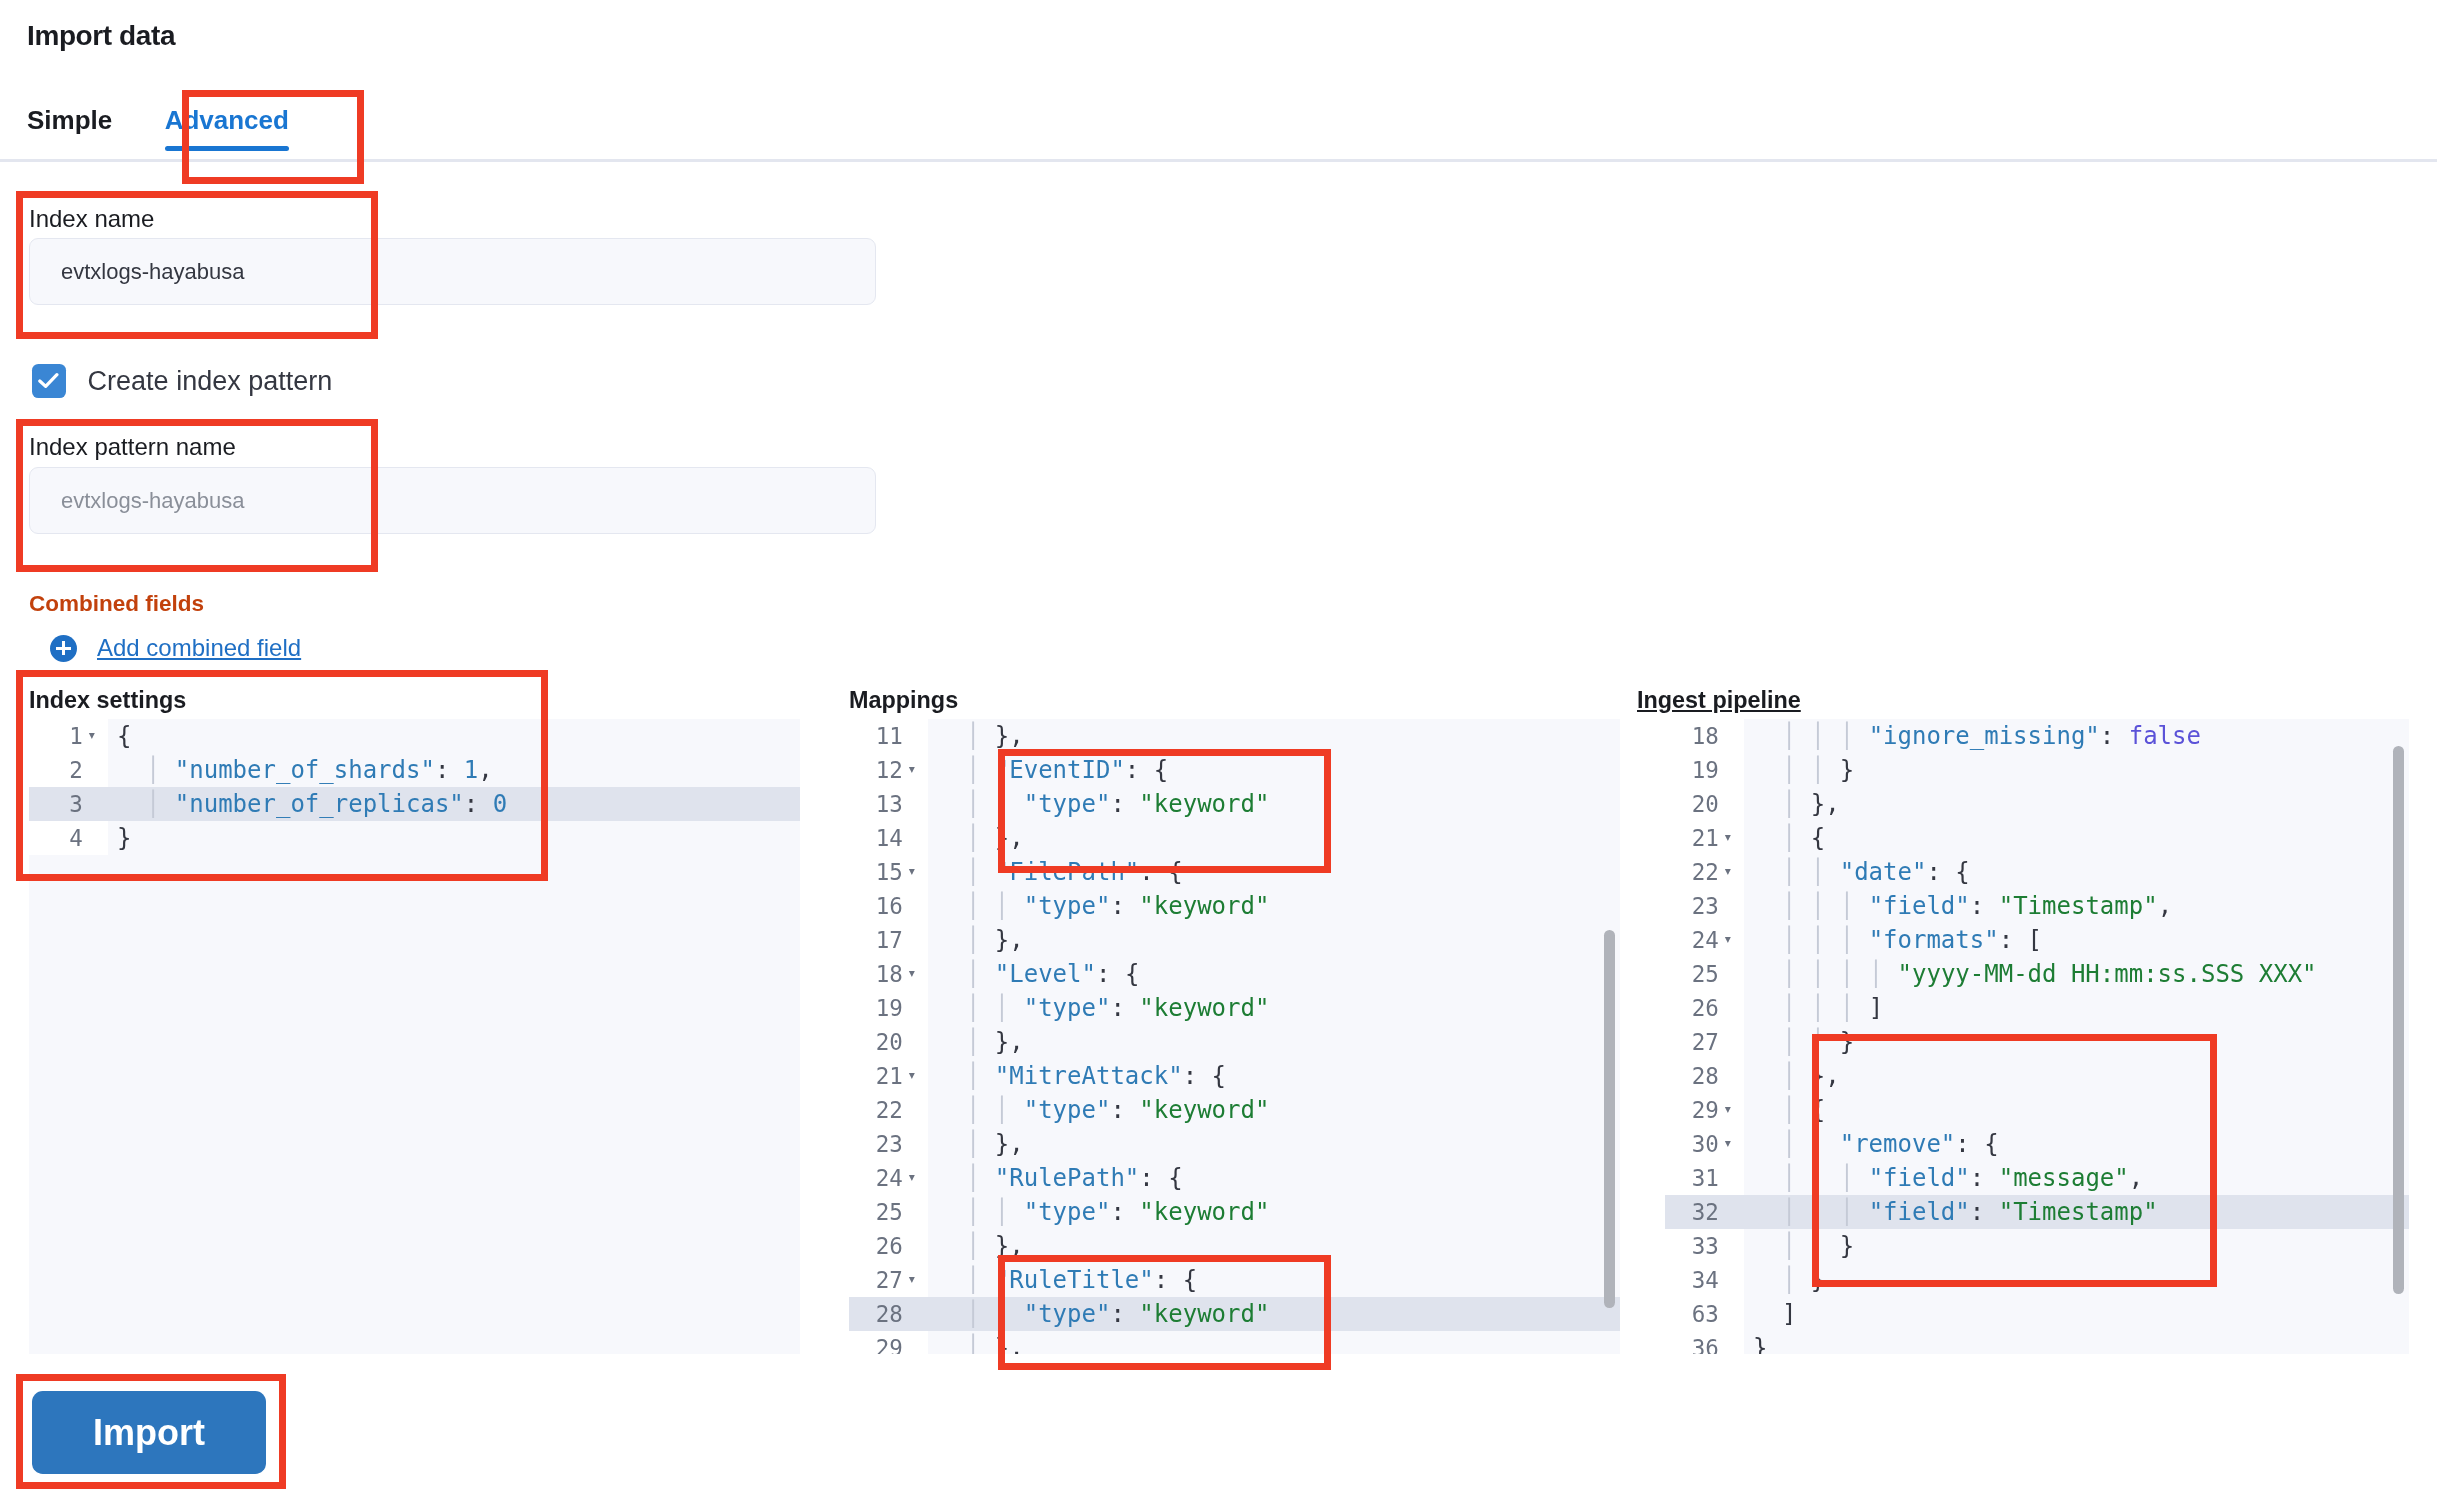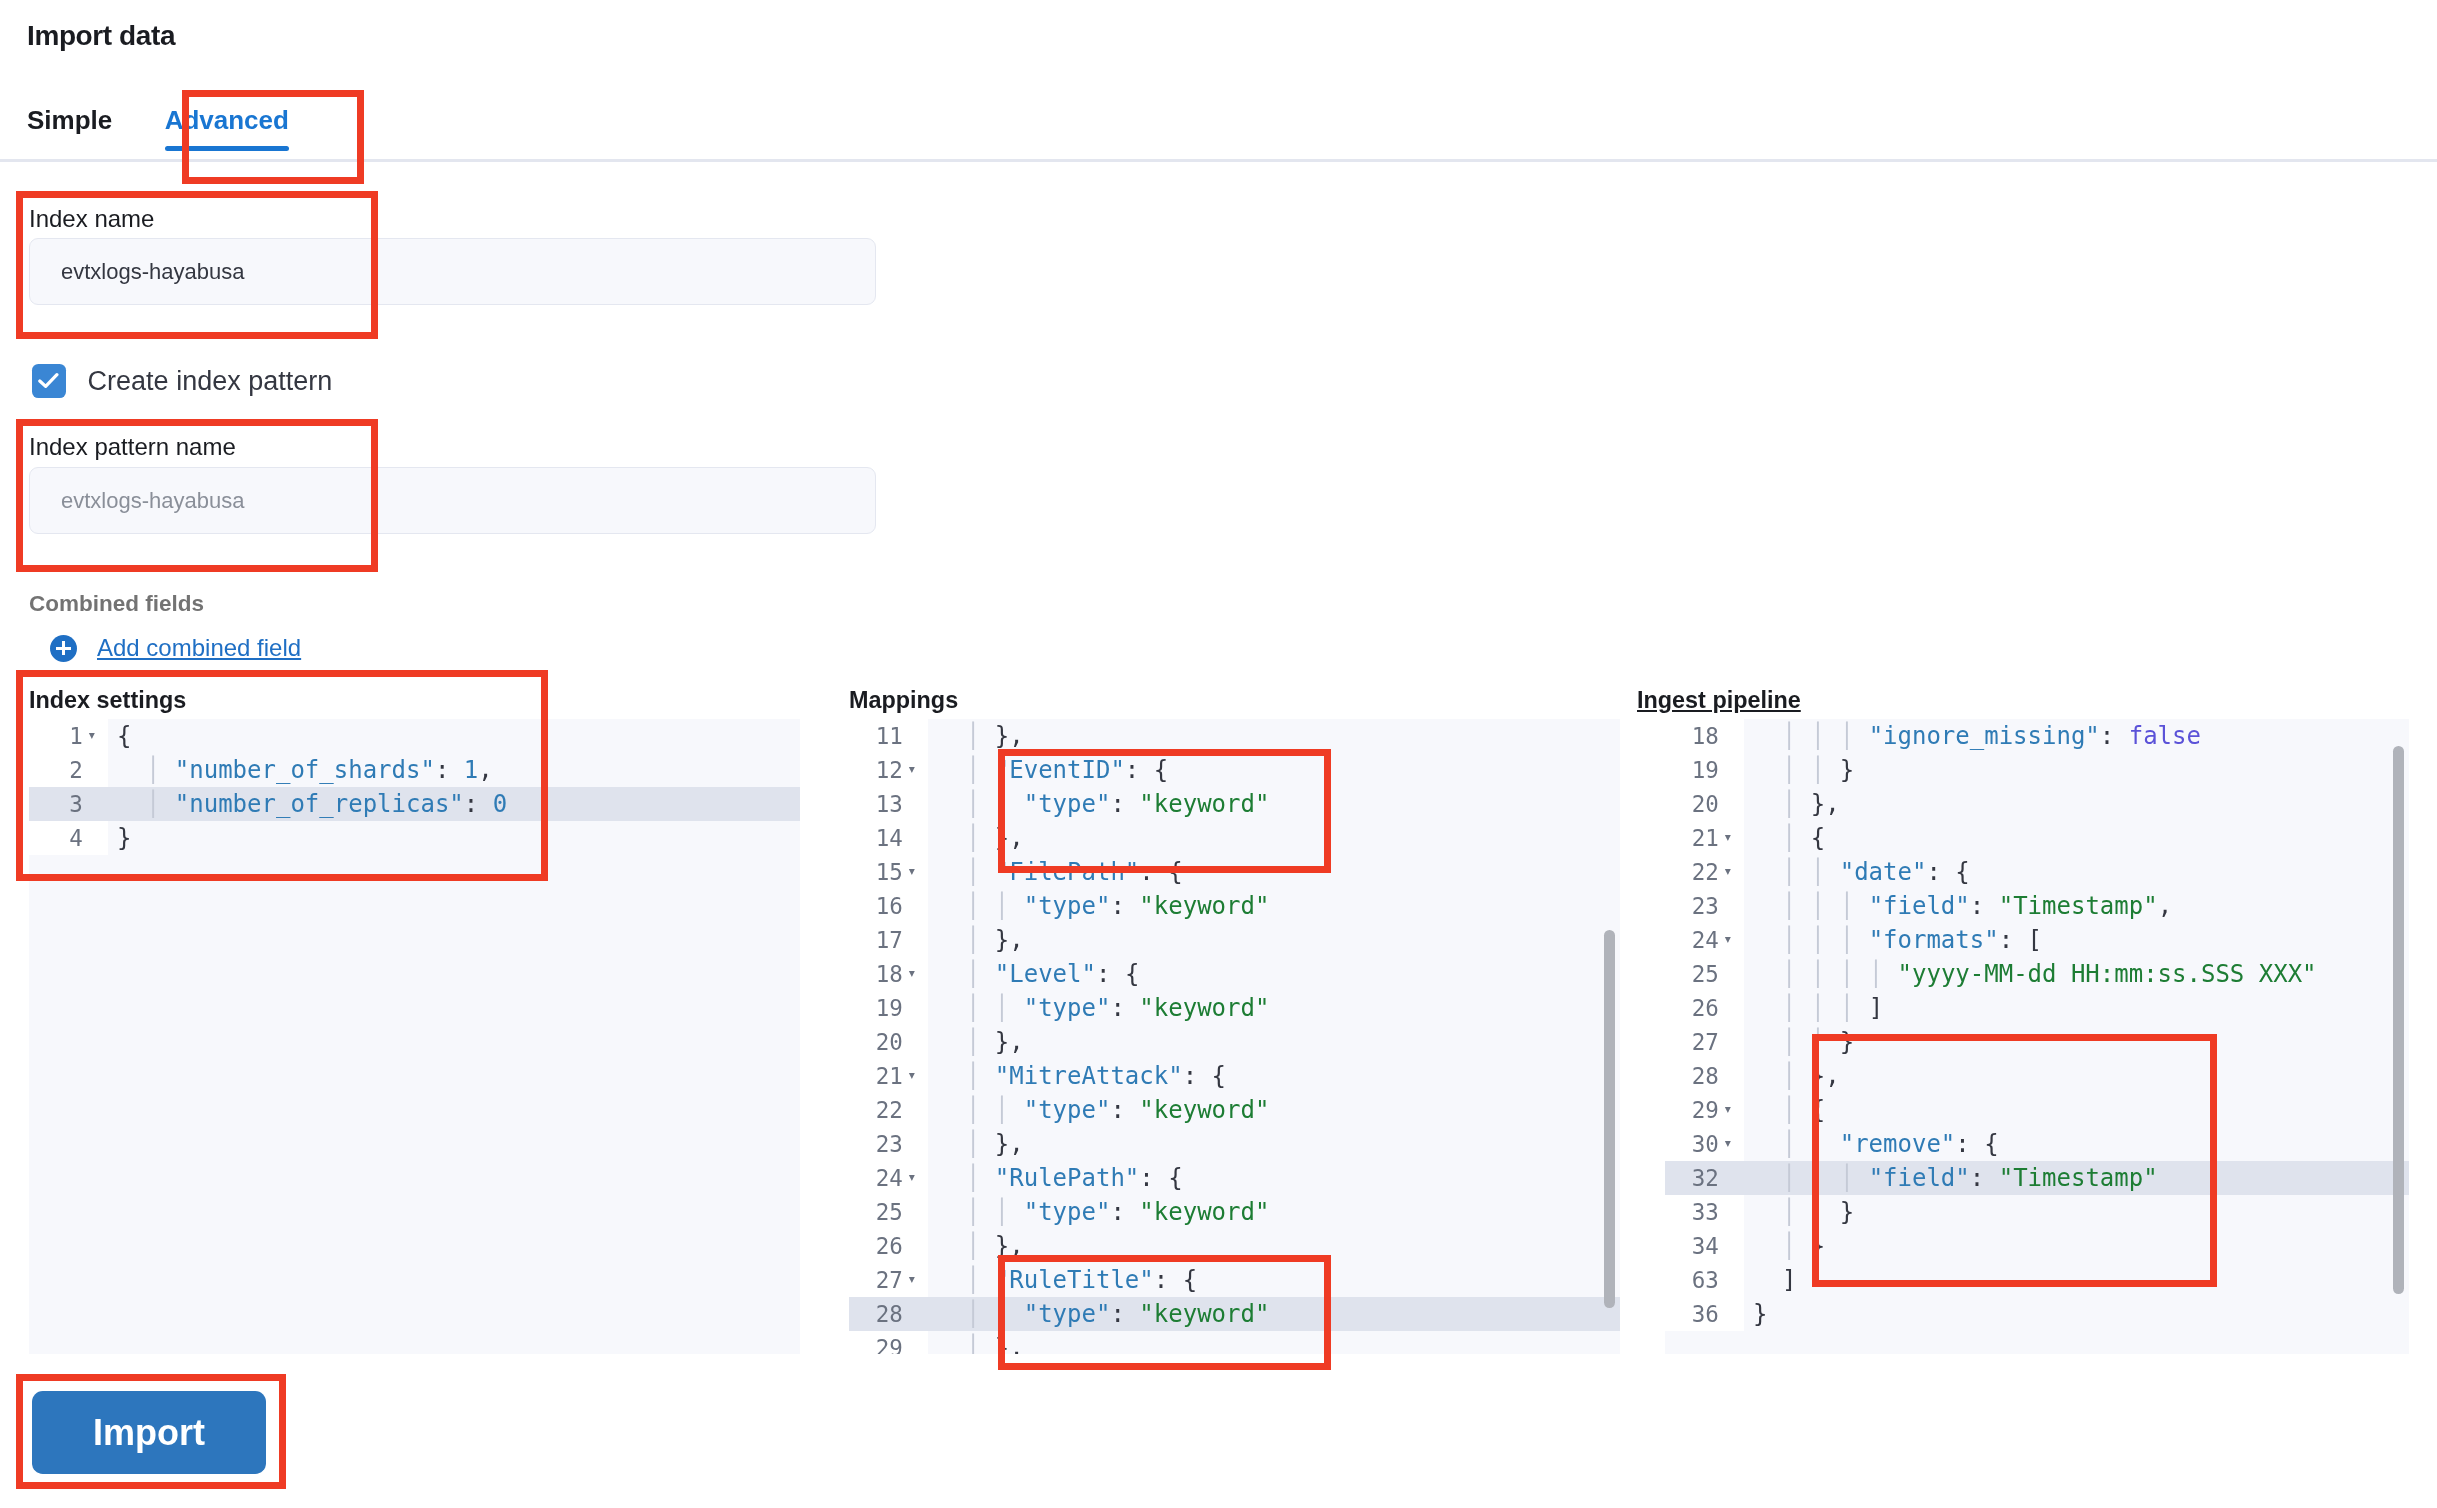--- a/index.html
+++ b/index.html
@@ -123,21 +123,21 @@
     white-space: nowrap;
   }
 
   
   #combined-fields-label {
     position: absolute;
     left: 29px;
     top: 591px;
     font-size: 22.5px;
     font-weight: bold;
-    color: #737373;
+    color: #c2410c;
   }
   #add-combined-field {
     position: absolute;
     left: 50px;
     top: 629px;
     display: flex;
     align-items: center;
     cursor: pointer;
     height: 38px;
   }
@@ -352,20 +352,21 @@
     <div class="code-row"><div class="gutter"><span class="num">21</span><span class="fold">▾</span></div><div class="code">  <span class="indent">│</span> <span class="tk-punc">{</span></div></div>
     <div class="code-row"><div class="gutter"><span class="num">22</span><span class="fold">▾</span></div><div class="code">  <span class="indent">│</span> <span class="indent">│</span> <span class="tk-key">"date"</span><span class="tk-punc">:</span><span class="tk-punc"> </span><span class="tk-punc">{</span></div></div>
     <div class="code-row"><div class="gutter"><span class="num">23</span><span class="fold"></span></div><div class="code">  <span class="indent">│</span> <span class="indent">│</span> <span class="indent">│</span> <span class="tk-key">"field"</span><span class="tk-punc">:</span><span class="tk-punc"> </span><span class="tk-str">"Timestamp"</span><span class="tk-punc">,</span></div></div>
     <div class="code-row"><div class="gutter"><span class="num">24</span><span class="fold">▾</span></div><div class="code">  <span class="indent">│</span> <span class="indent">│</span> <span class="indent">│</span> <span class="tk-key">"formats"</span><span class="tk-punc">:</span><span class="tk-punc"> </span><span class="tk-punc">[</span></div></div>
     <div class="code-row"><div class="gutter"><span class="num">25</span><span class="fold"></span></div><div class="code">  <span class="indent">│</span> <span class="indent">│</span> <span class="indent">│</span> <span class="indent">│</span> <span class="tk-str">"yyyy-MM-dd HH:mm:ss.SSS XXX"</span></div></div>
     <div class="code-row"><div class="gutter"><span class="num">26</span><span class="fold"></span></div><div class="code">  <span class="indent">│</span> <span class="indent">│</span> <span class="indent">│</span> <span class="tk-punc">]</span></div></div>
     <div class="code-row"><div class="gutter"><span class="num">27</span><span class="fold"></span></div><div class="code">  <span class="indent">│</span> <span class="indent">│</span> <span class="tk-punc">}</span></div></div>
     <div class="code-row"><div class="gutter"><span class="num">28</span><span class="fold"></span></div><div class="code">  <span class="indent">│</span> <span class="tk-punc">}</span><span class="tk-punc">,</span></div></div>
     <div class="code-row"><div class="gutter"><span class="num">29</span><span class="fold">▾</span></div><div class="code">  <span class="indent">│</span> <span class="tk-punc">{</span></div></div>
     <div class="code-row"><div class="gutter"><span class="num">30</span><span class="fold">▾</span></div><div class="code">  <span class="indent">│</span> <span class="indent">│</span> <span class="tk-key">"remove"</span><span class="tk-punc">:</span><span class="tk-punc"> </span><span class="tk-punc">{</span></div></div>
+    <div class="code-row"><div class="gutter"><span class="num">31</span><span class="fold"></span></div><div class="code">  <span class="indent">│</span> <span class="indent">│</span> <span class="indent">│</span> <span class="tk-key">"field"</span><span class="tk-punc">:</span><span class="tk-punc"> </span><span class="tk-str">"message"</span><span class="tk-punc">,</span></div></div>
     <div class="code-row active"><div class="gutter"><span class="num">32</span><span class="fold"></span></div><div class="code">  <span class="indent">│</span> <span class="indent">│</span> <span class="indent">│</span> <span class="tk-key">"field"</span><span class="tk-punc">:</span><span class="tk-punc"> </span><span class="tk-str">"Timestamp"</span></div></div>
     <div class="code-row"><div class="gutter"><span class="num">33</span><span class="fold"></span></div><div class="code">  <span class="indent">│</span> <span class="indent">│</span> <span class="tk-punc">}</span></div></div>
     <div class="code-row"><div class="gutter"><span class="num">34</span><span class="fold"></span></div><div class="code">  <span class="indent">│</span> <span class="tk-punc">}</span></div></div>
     <div class="code-row"><div class="gutter"><span class="num">63</span><span class="fold"></span></div><div class="code">  <span class="tk-punc">]</span></div></div>
     <div class="code-row"><div class="gutter"><span class="num">36</span><span class="fold"></span></div><div class="code"><span class="tk-punc">}</span></div></div>
     <div class="vscroll" style="right: 5.4px; top: 27px; height: 548px;"></div>
   </div>
 
 <button id="import-button">Import</button>
 

